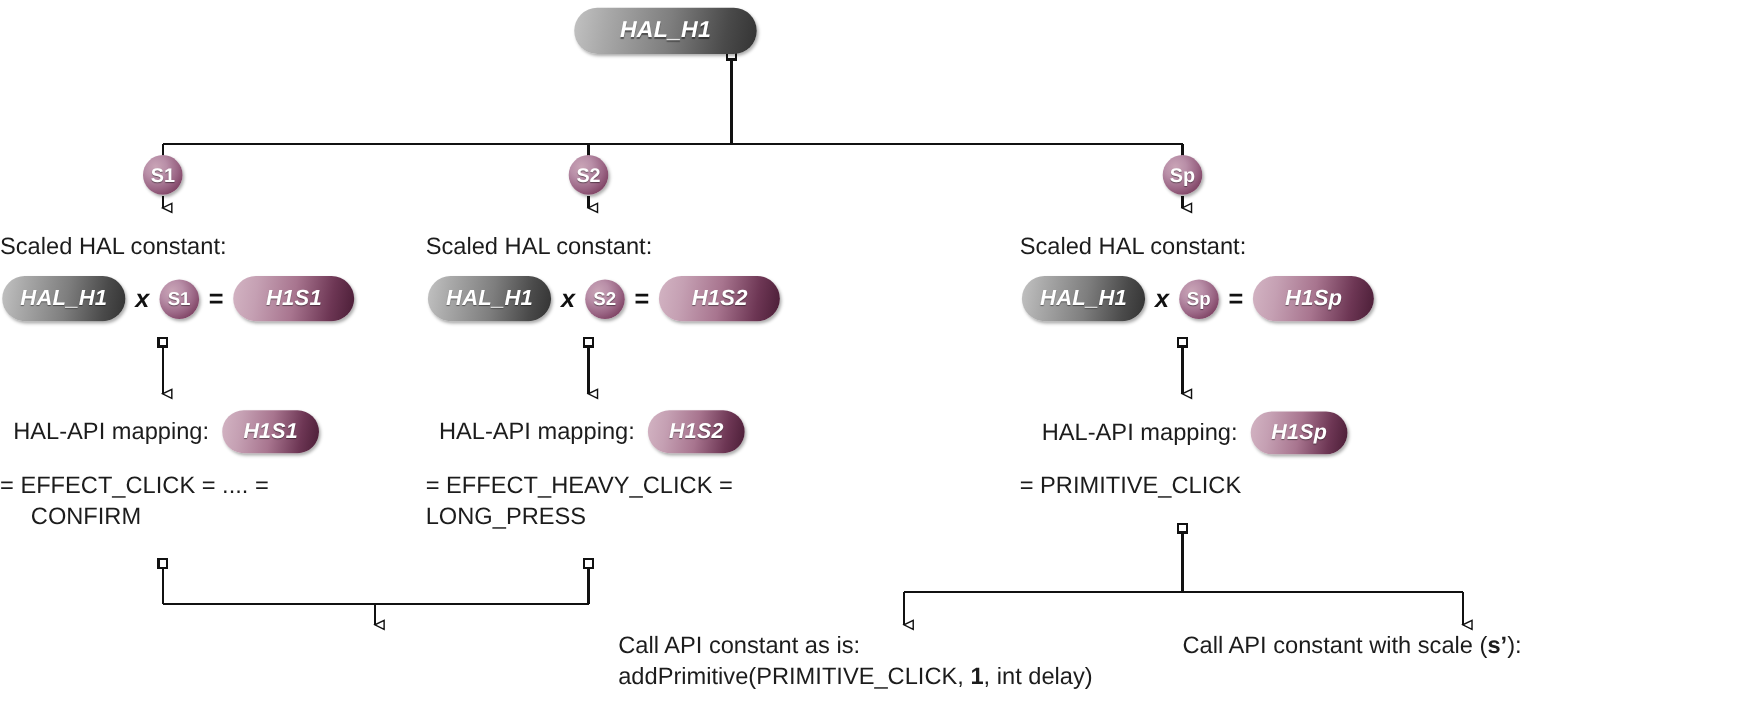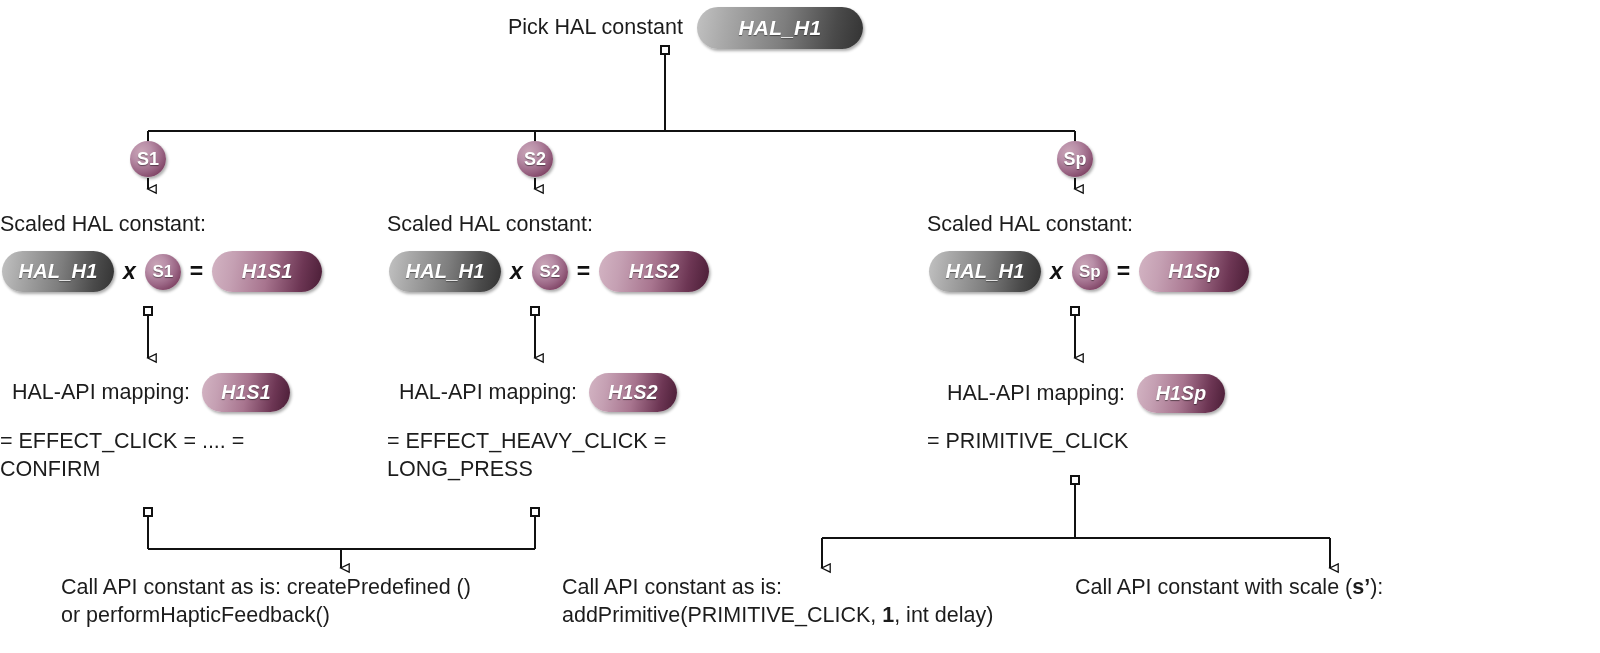--- a/index.html
+++ b/index.html
@@ -182,21 +182,20 @@
       <rect x="144" y="307" width="8" height="8"></rect>
       <rect x="531" y="307" width="8" height="8"></rect>
       <rect x="1071" y="307" width="8" height="8"></rect>
       <rect x="144" y="508" width="8" height="8"></rect>
       <rect x="531" y="508" width="8" height="8"></rect>
       <rect x="1071" y="476" width="8" height="8"></rect>
     </g>
   </svg>
 
   <div class="lbl-row" style="left:508px; top:7px;">
-    <span class="txt" style="position:relative; left:0; top:0;">Pick HAL constant</span>
     <span class="pill pill-gray pill-top" style="margin-left:14px;">HAL_H1</span>
   </div>
 
   <div class="circ circ-bus" style="left:130px; top:141px;">S1</div>
   <div class="circ circ-bus" style="left:517px; top:141px;">S2</div>
   <div class="circ circ-bus" style="left:1057px; top:141px;">Sp</div>
 
   <div class="txt center" style="left:0px; top:211px; width:296px;">Scaled HAL constant:</div>
   <div class="lbl-row" style="left:2px; top:251px;">
     <span class="pill pill-gray pill-gray-eq">HAL_H1</span>
@@ -204,21 +203,21 @@
     <span class="circ circ-inline">S1</span>
     <span class="op-eq">=</span>
     <span class="pill pill-plum pill-eq">H1S1</span>
   </div>
 
   <div class="lbl-row" style="left:12px; top:373px;">
     <span class="txt" style="position:relative; left:0; top:0;">HAL-API mapping:</span>
     <span class="pill pill-plum pill-map" style="margin-left:12px;">H1S1</span>
   </div>
   <div class="txt center" style="left:0px; top:428px; width:296px;">= EFFECT_CLICK = .... =</div>
-  <div class="txt center" style="left:0px; top:456px; width:296px;">CONFIRM</div>
+  <div class="txt center" style="left:0px; top:456px; width:296px;padding-left:28px;">CONFIRM</div>
 
   <div class="txt center" style="left:387px; top:211px; width:296px;">Scaled HAL constant:</div>
   <div class="lbl-row" style="left:389px; top:251px;">
     <span class="pill pill-gray pill-gray-eq">HAL_H1</span>
     <span class="op">x</span>
     <span class="circ circ-inline">S2</span>
     <span class="op-eq">=</span>
     <span class="pill pill-plum pill-eq">H1S2</span>
   </div>
 
@@ -237,24 +236,20 @@
     <span class="op-eq">=</span>
     <span class="pill pill-plum pill-eq">H1Sp</span>
   </div>
 
   <div class="lbl-row" style="left:947px; top:374px;">
     <span class="txt" style="position:relative; left:0; top:0;">HAL-API mapping:</span>
     <span class="pill pill-plum pill-map" style="margin-left:12px;">H1Sp</span>
   </div>
   <div class="txt center" style="left:927px; top:428px; width:296px;">= PRIMITIVE_CLICK</div>
 
-  <div class="txt center" style="left:61px; top:574px; width:560px;">
-    <div>Call API constant as is: createPredefined ()</div>
-    <div>or performHapticFeedback()</div>
-  </div>
 
   <div class="txt center" style="left:562px; top:574px; width:520px;">
     <div>Call API constant as is:</div>
     <div><span>addPrimitive(PRIMITIVE_CLICK, </span><b>1</b><span>, int delay)</span></div>
   </div>
 
   <div class="txt center" style="left:1075px; top:574px; width:520px;">
     <div><span>Call API constant with scale (</span><b>s’</b><span>):</span></div>
   </div>
 

